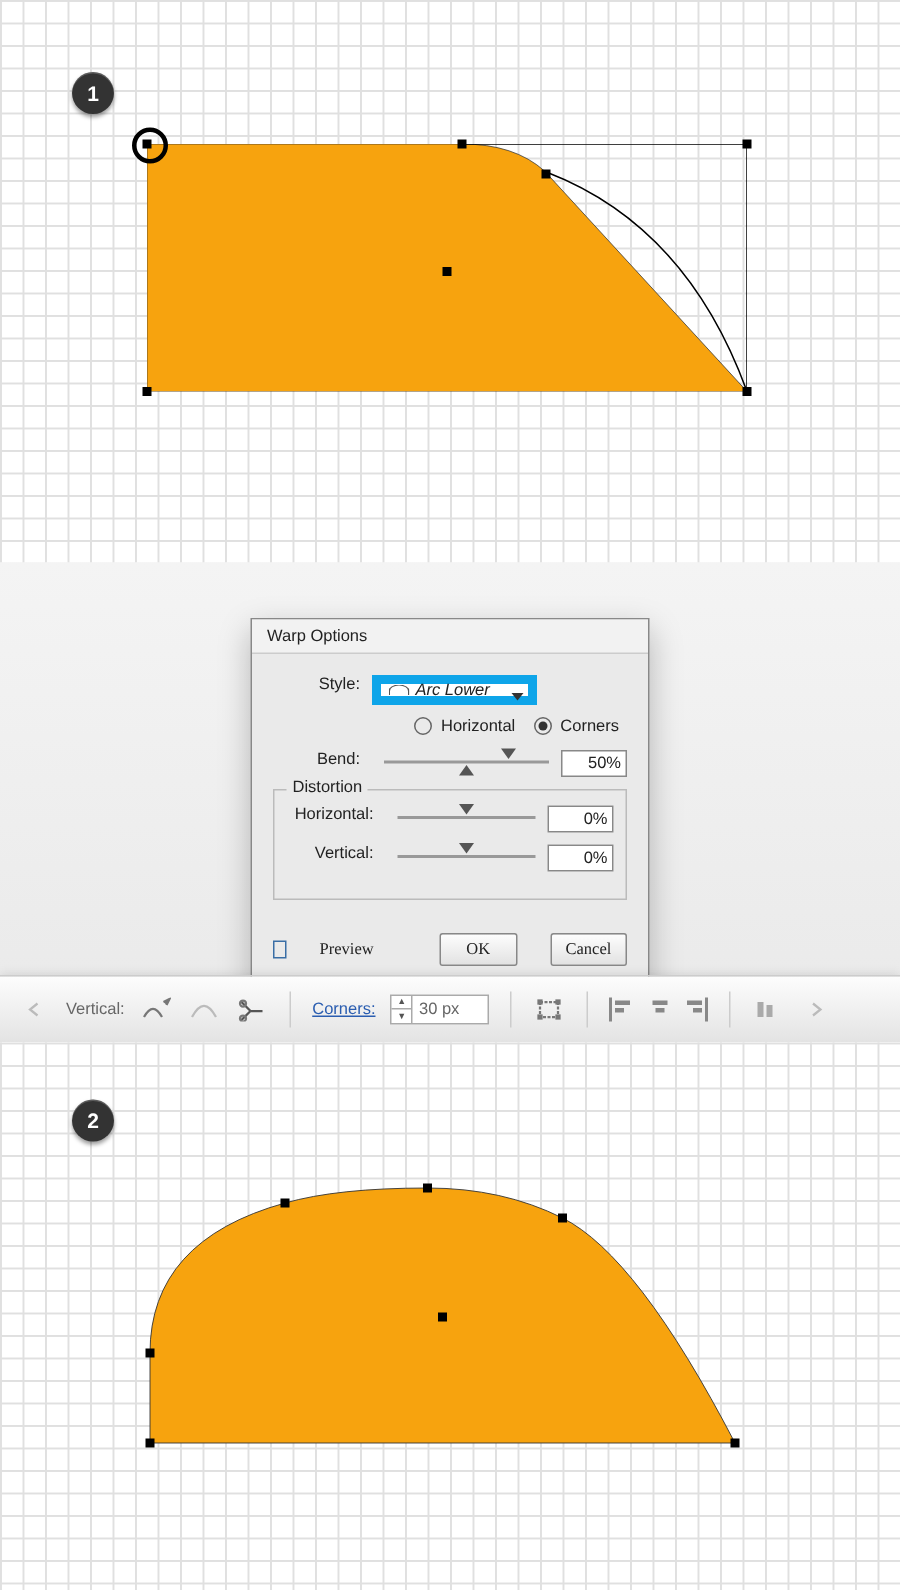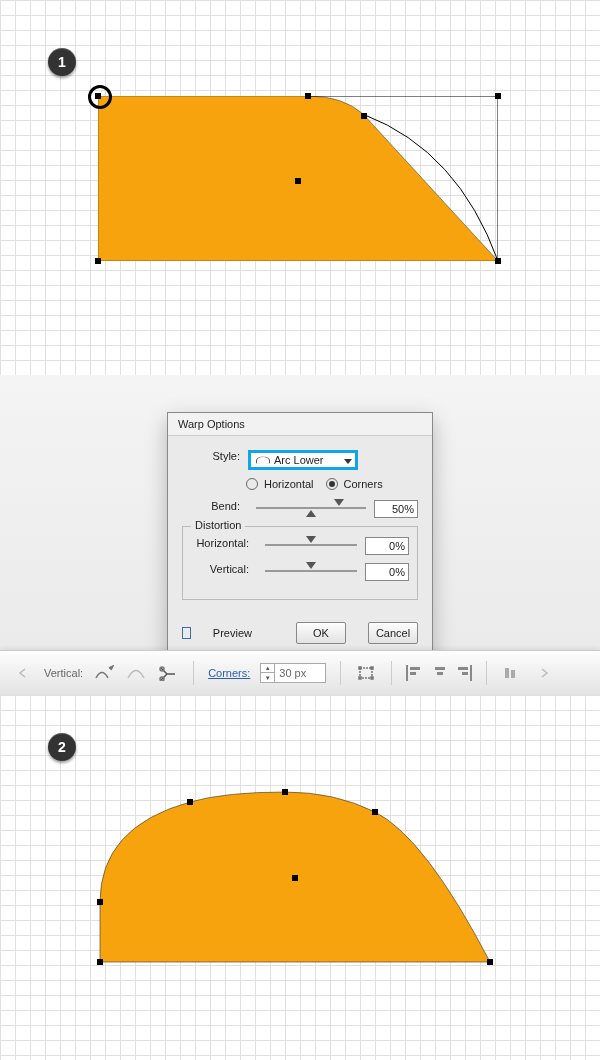--- a/index.html
+++ b/index.html
@@ -26,34 +26,34 @@
 
 .shape2 { position: absolute; left: 95px; top: 92px; width: 400px; height: 175px; }
 
 
 .dialog { width: 266px; background: #eaeaea; border: 1px solid #888;
   box-shadow: 0 8px 20px rgba(0,0,0,0.25); font-size: 11px; color: #222; }
 .dialog-title { background: #f2f2f2; padding: 5px 10px; border-bottom: 1px solid #ccc; }
 .dialog-body { padding: 14px 14px 6px 14px; }
 .row { display: flex; align-items: flex-start; margin-bottom: 8px; }
 .lbl { width: 58px; text-align: right; margin-right: 8px; }
-.select { flex: 0 0 110px; height: 20px; border: 3px solid #0ea5e9; background: #fff; position: relative; display: flex; align-items: center; padding: 0 5px; }
+.select { flex: 0 0 110px; height: 20px; border: 6px solid #0ea5e9; background: #fff; position: relative; display: flex; align-items: center; padding: 0 5px; font-style: italic; }
 .select .arc-icon { width: 14px; height: 12px; border: 1px solid #555; border-bottom: none; border-radius: 7px 7px 0 0; margin-right: 4px; transform: scaleY(0.6); }
 .select .arrow { position: absolute; right: 3px; top: 6px; width: 0; height: 0; border-left: 4px solid transparent; border-right: 4px solid transparent; border-top: 5px solid #333; }
-.radios { display: flex; align-items: center; gap: 6px; margin-left: 64px; margin-bottom: 10px; }
+.radios { display: flex; align-items: center; gap: 6px; margin-left: 94px; margin-bottom: 10px; }
 .radio { width: 12px; height: 12px; border: 1px solid #666; border-radius: 50%; position: relative; }
 .radio.checked::after { content: ''; position: absolute; left: 2px; top: 2px; width: 6px; height: 6px; background: #333; border-radius: 50%; }
 .slider { flex: 1; height: 16px; position: relative; margin: 0 8px; }
 .slider .track { position: absolute; left: 0; right: 0; top: 7px; height: 2px; background: #999; }
 .slider .thumb-dn { position: absolute; top: -1px; width: 0; height: 0; border-left: 5px solid transparent; border-right: 5px solid transparent; border-top: 7px solid #555; }
 .slider .thumb-up { position: absolute; bottom: -1px; width: 0; height: 0; border-left: 5px solid transparent; border-right: 5px solid transparent; border-bottom: 7px solid #555; }
 .valbox { width: 44px; height: 18px; border: 1px solid #888; background: #fff; display: flex; align-items: center; justify-content: flex-end; padding: 0 3px; }
 .fieldset { border: 1px solid #bbb; margin: 8px 0 12px 0; padding: 10px 8px 6px 8px; position: relative; }
 .fieldset .legend { position: absolute; top: -8px; left: 8px; background: #eaeaea; padding: 0 4px; font-size: 11px; }
-.dialog-footer { display: flex; align-items: center; padding: 4px 14px 14px 14px; gap: 22px; }
+.dialog-footer { display: flex; align-items: center; padding: 4px 14px 14px 14px; gap: 22px; font-family: Liberation Serif, serif; }
 .check { width: 12px; height: 12px; border: 1px solid #3a6ea5; }
 .dialog-footer .spacer { flex: 1; }
 .btn { width: 72px; height: 22px; border: 1px solid #888; background: linear-gradient(#fdfdfd,#e2e2e2); display: flex; align-items: center; justify-content: center; cursor: default; border-radius: 2px; }
 
 
 .toolbar { position: absolute; bottom: 0; left: 0; right: 0; height: 45px; background: linear-gradient(#fdfdfd,#e3e3e3); border-top: 1px solid #ccc; display: flex; align-items: center; padding: 0 12px; gap: 10px; font-size: 11px; color: #666; box-shadow: 0 -2px 6px rgba(0,0,0,0.06), 0 4px 8px rgba(0,0,0,0.1); }
 .toolbar .sep { width: 1px; height: 24px; background: #ccc; margin: 0 4px; }
 .tool-icon { width: 22px; height: 20px; display: flex; align-items: center; justify-content: center; color: #888; }
 .corners-link { color: #2a5db0; text-decoration: underline; }
 .num-input { display: flex; align-items: center; border: 1px solid #aaa; background: #fff; height: 20px; }

